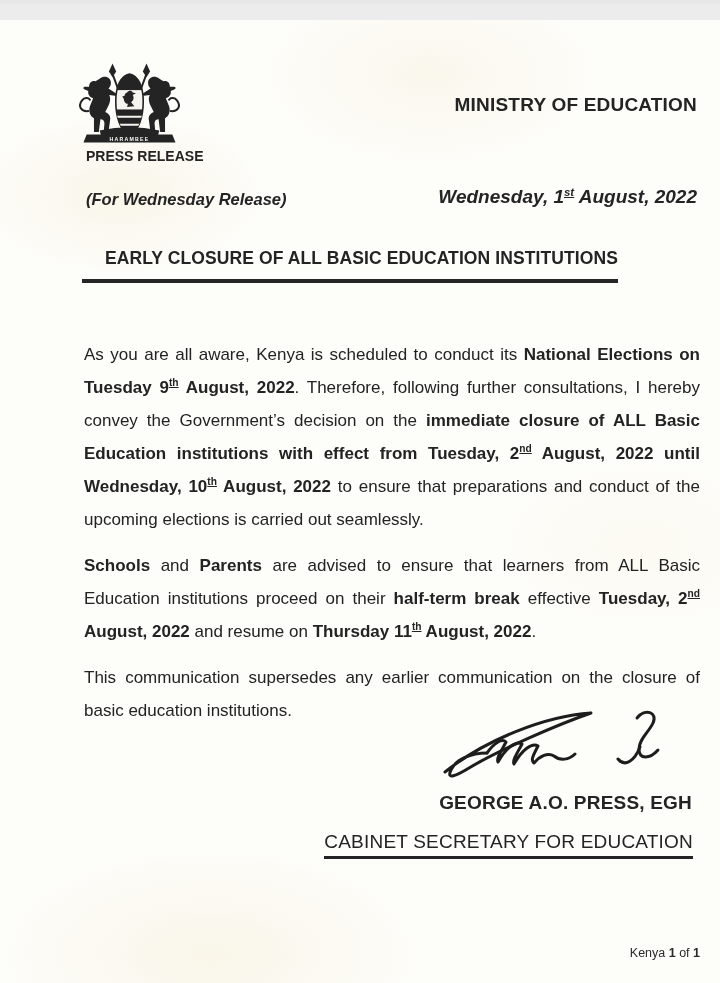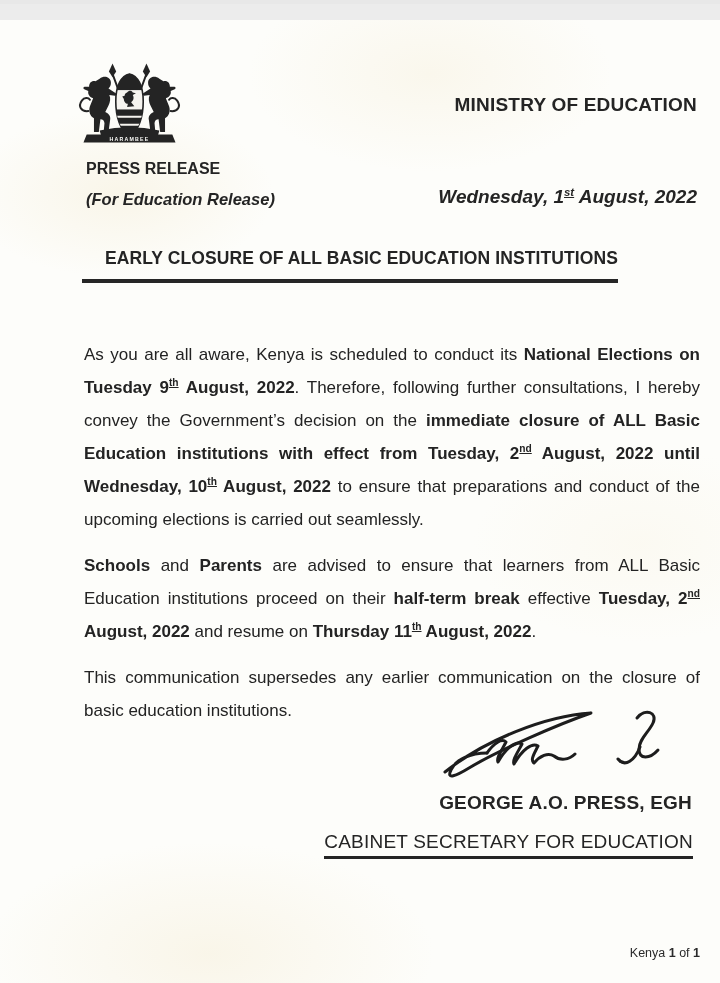--- a/index.html
+++ b/index.html
@@ -22,22 +22,22 @@
   .scan-band {
     position:absolute; top:0; left:0; right:0; height:16px;
     background:#ececec;
   }
   .coa { position:absolute; left:77px; top:58px; width:105px; height:82px; }
   .ministry {
     position:absolute; top:90px; right:23px;
     font-size:19px; font-weight:bold; letter-spacing:0.2px; color:#242424;
   }
   .press {
-    position:absolute; left:86px; top:156px;
-    font-size:16px; font-weight:bold; color:#242424;
+    position:absolute; left:86px; top:144px;
+    font-size:14px; font-weight:bold; color:#242424;
   }
   .immediate {
     position:absolute; left:86px; top:186px;
     font-size:16.5px; font-weight:bold; font-style:italic; color:#242424;
   }
   .dateline {
     position:absolute; right:23px; top:182px;
     font-size:19px; font-weight:bold; font-style:italic; color:#242424;
   }
   .headline-wrap {
@@ -111,21 +111,21 @@
       <path d="M62,37 c2,-3 6,-3 7,0 l4,1 -4,2 c2,3 1,7 -2,9 l4,5 -9,1 1,-4 c-3,0 -5,-3 -5,-6 l-2,-3 3,-1 c0,-2 1,-3 3,-4 z"></path>
 
       <path d="M12,89 L118,89 L122,99 L8,99 Z"></path>
       <text x="65" y="97" text-anchor="middle" fill="#fdfdfa" font-size="6.5" font-weight="bold" letter-spacing="1.5">HARAMBEE</text>
     </g>
   </svg>
 
   <div class="ministry">MINISTRY OF EDUCATION</div>
 
   <div class="press">PRESS RELEASE</div>
-  <div class="immediate">(For Education Release)</div>
+  <div class="immediate">(For Wednesday Release)</div>
   <div class="dateline"><span>Wednesday, 1</span><sup>st</sup><span> August, 2022</span></div>
 
   <div class="headline-wrap">
     <div class="headline">EARLY CLOSURE OF ALL BASIC EDUCATION INSTITUTIONS</div>
   </div>
 
   <div class="body-text">
     <p><span>As you are all aware, Kenya is scheduled to conduct its </span><span class="b">National Elections on Tuesday 9</span><sup class="b">th</sup><span class="b"> August, 2022</span><span>. Therefore, following further consultations, I hereby convey the Government’s decision on the </span><span class="b">immediate closure of ALL Basic Education institutions with effect from Tuesday, 2</span><sup class="b">nd</sup><span class="b"> August, 2022 until Wednesday, 10</span><sup class="b">th</sup><span class="b"> August, 2022</span><span> to ensure that preparations and conduct of the upcoming elections is carried out seamlessly.</span></p>
     <p><span class="b">Schools</span><span> and </span><span class="b">Parents</span><span> are advised to ensure that learners from ALL Basic Education institutions proceed on their </span><span class="b">half-term break</span><span> effective </span><span class="b">Tuesday, 2</span><sup class="b">nd</sup><span class="b"> August, 2022</span><span> and resume on </span><span class="b">Thursday 11</span><sup class="b">th</sup><span class="b"> August, 2022</span><span>.</span></p>
     <p><span>This communication supersedes any earlier communication on the closure of basic education institutions.</span></p>

